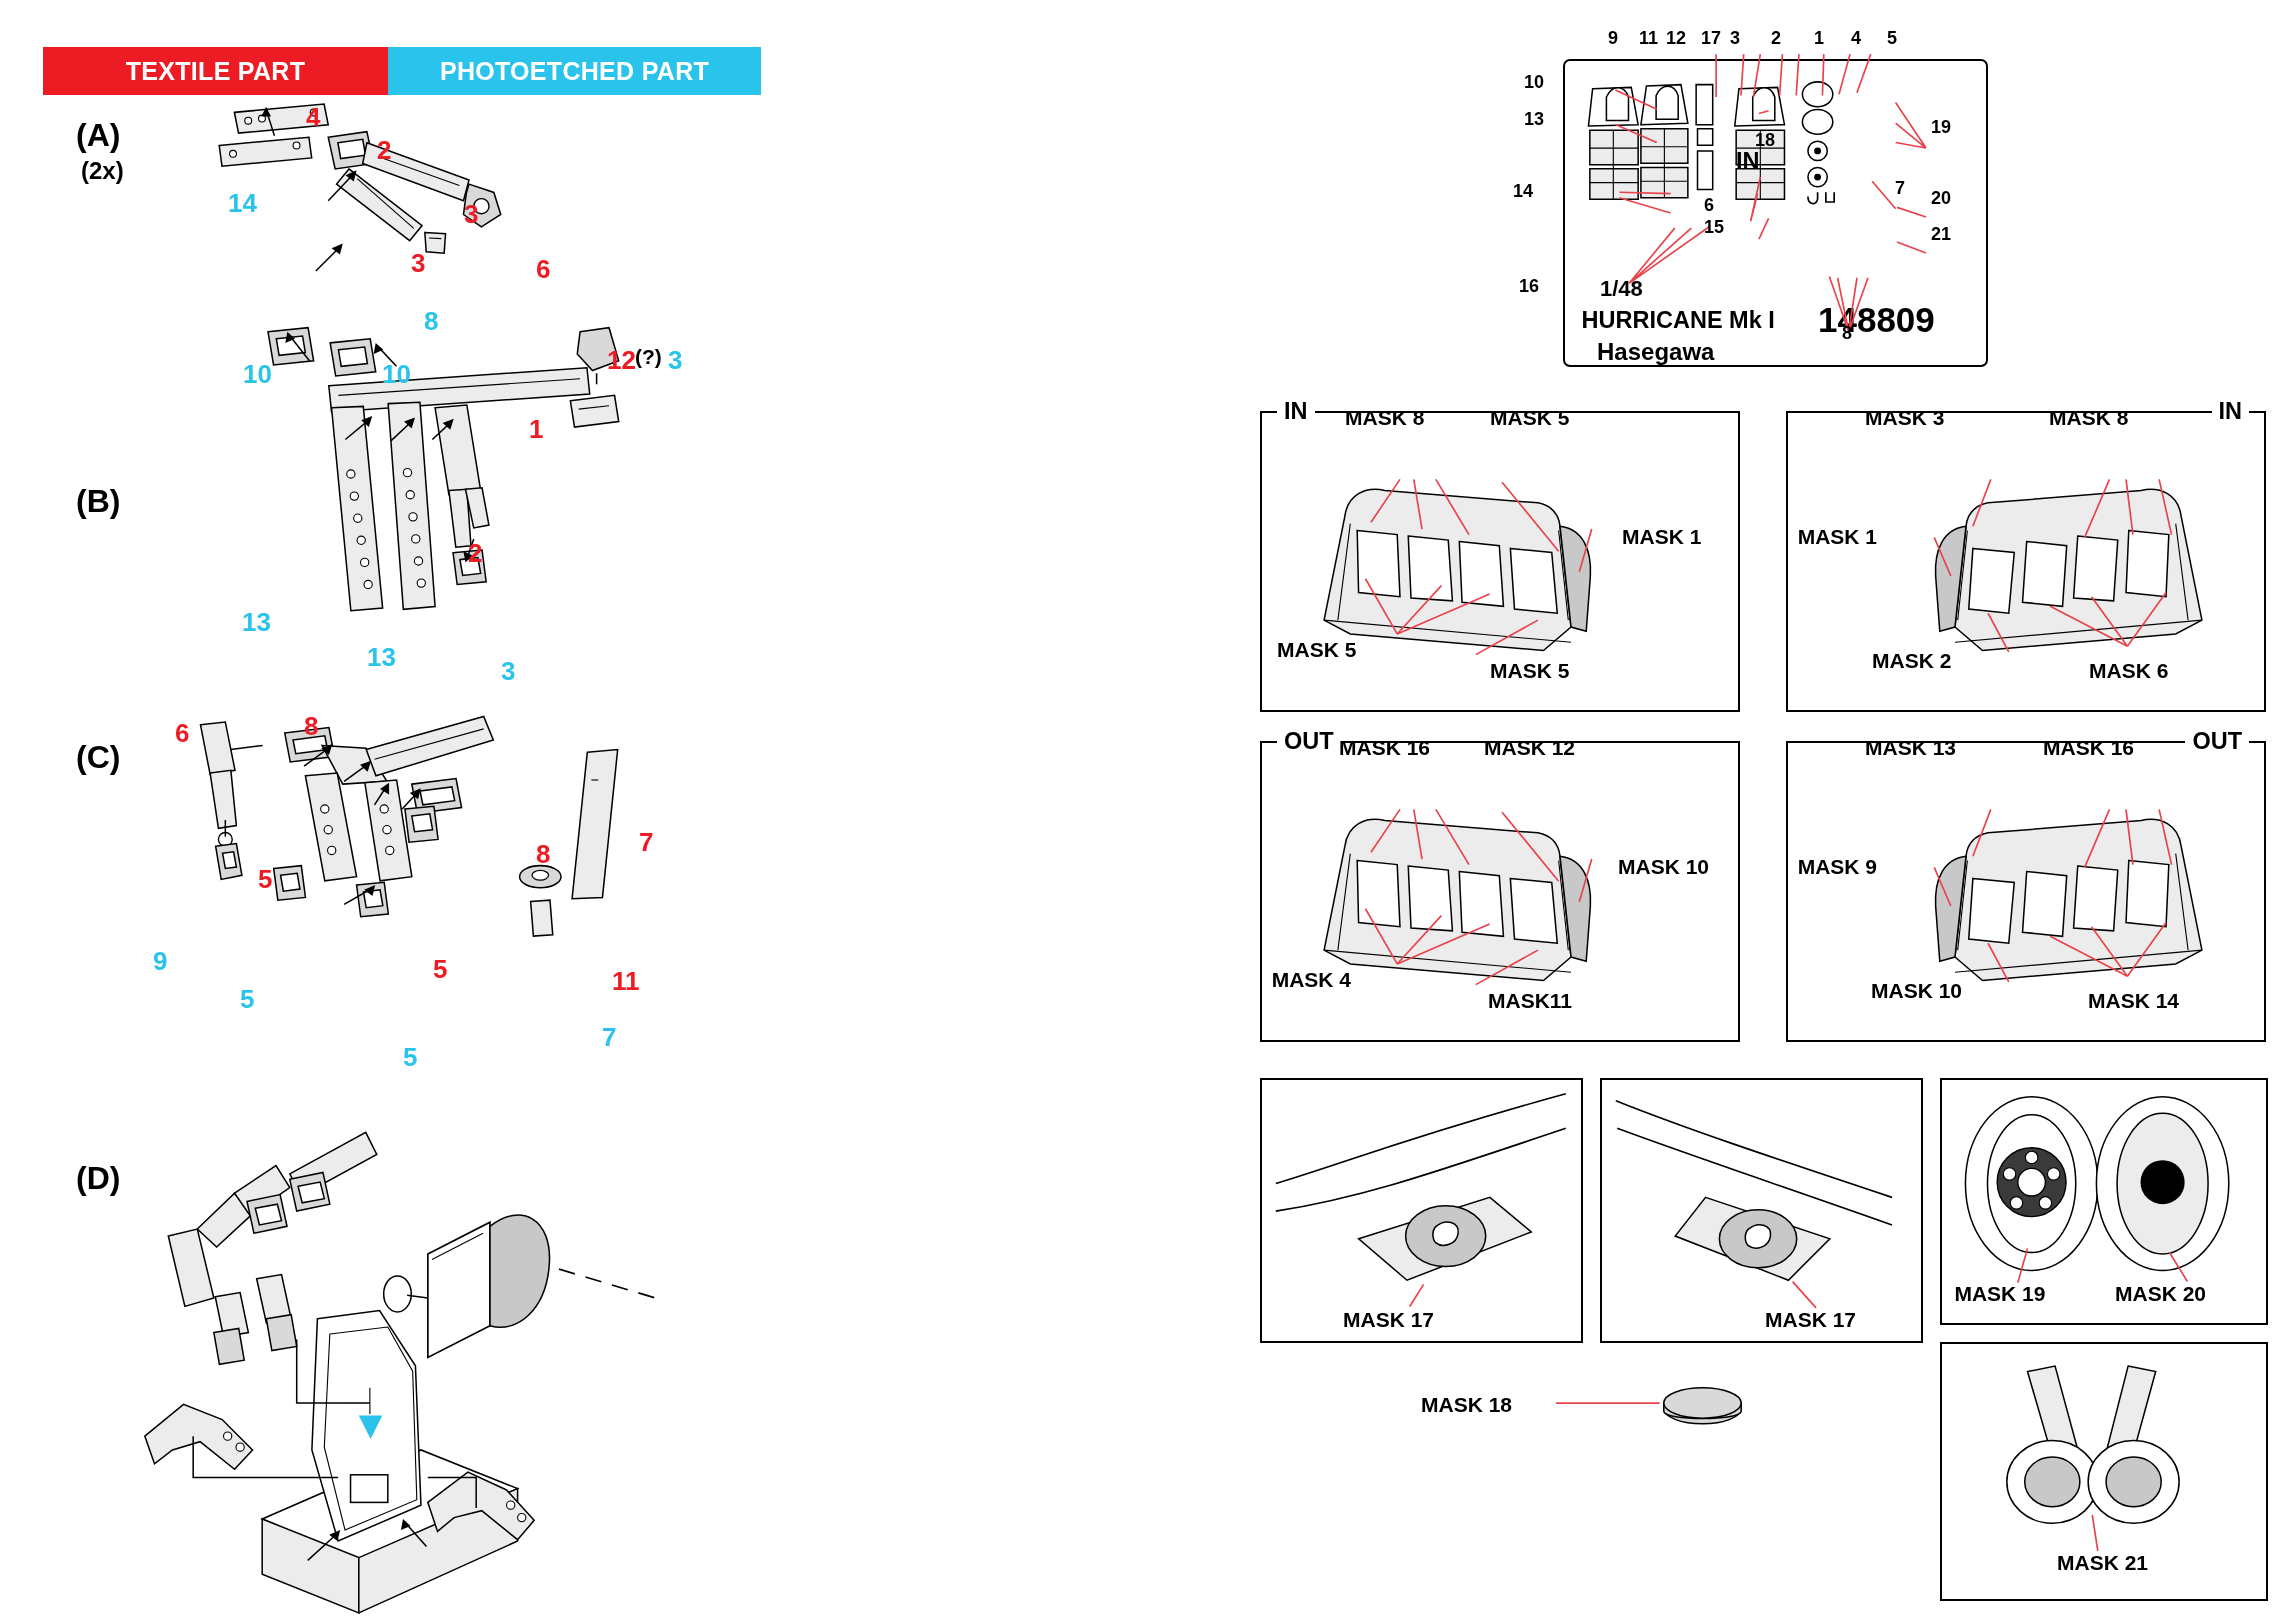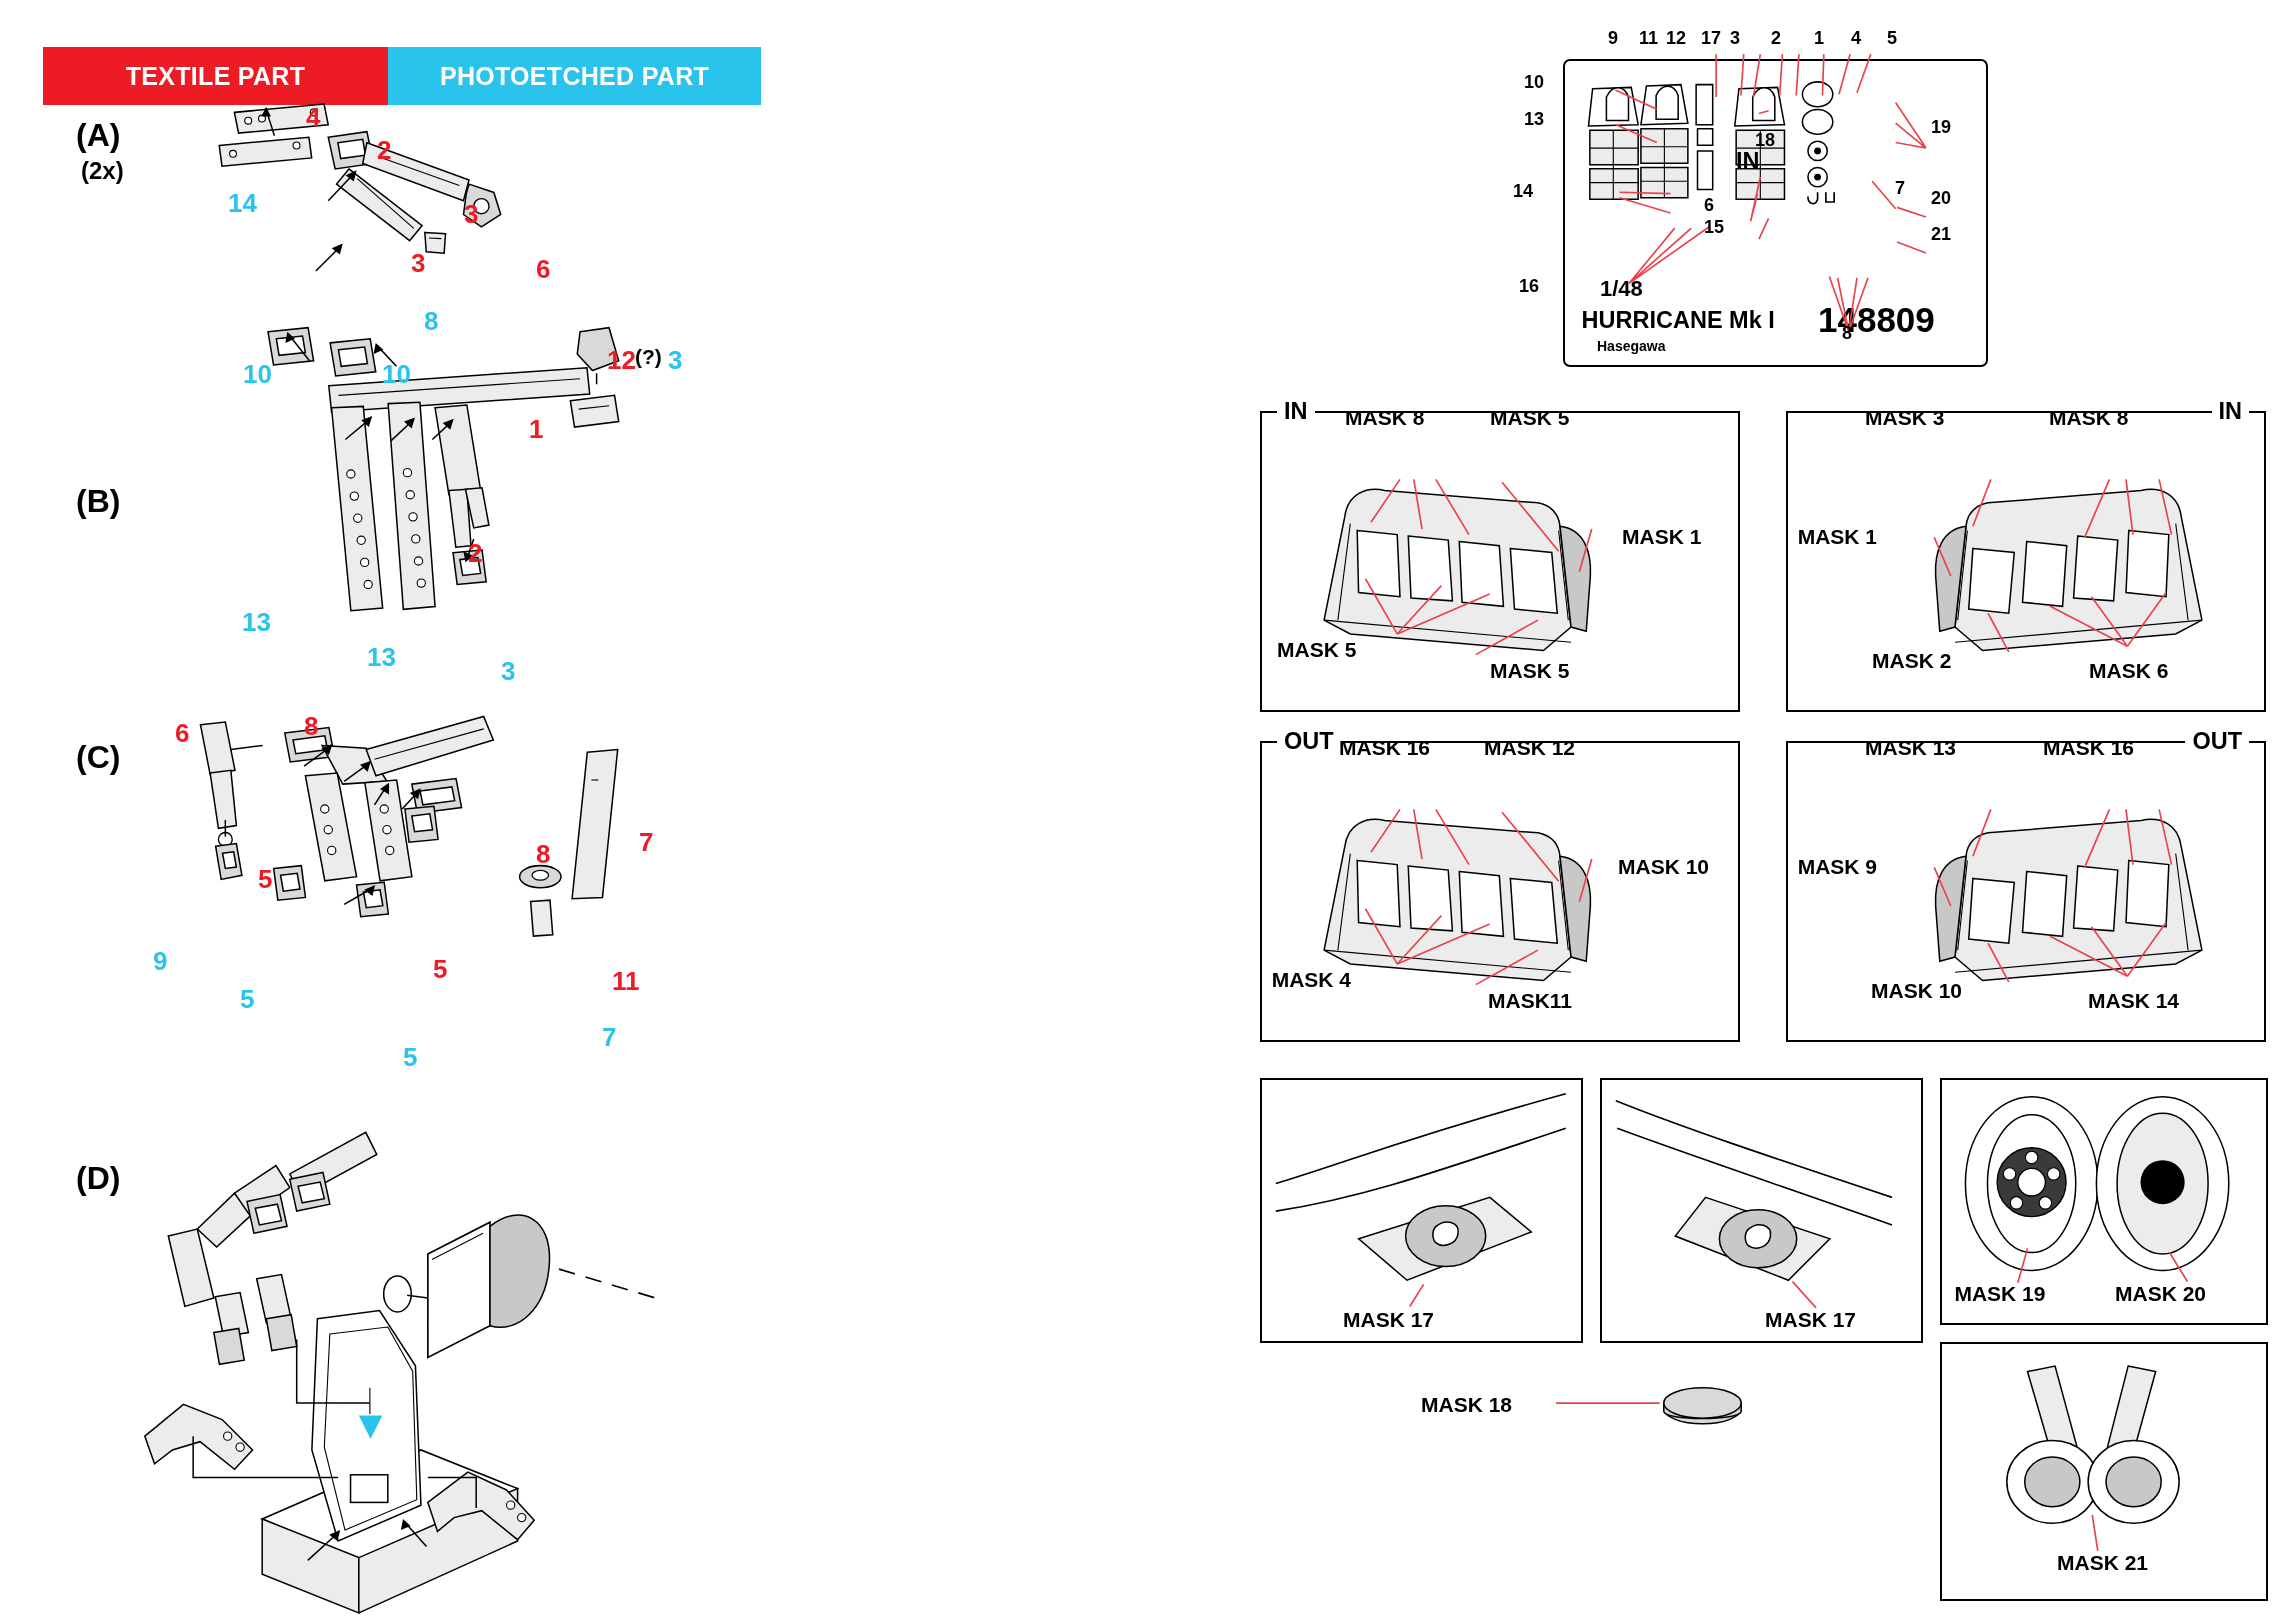--- a/index.html
+++ b/index.html
@@ -2,21 +2,21 @@
 <html style="font-size:11px"><head>
 <meta charset="utf-8">
 <style>
   html, body { margin:0; padding:0; background:#ffffff; }
   body { width:2284px; height:1622px; font-family:"Liberation Sans", sans-serif; position:relative; overflow:hidden; }
 
   .sheet { position:absolute; inset:0; }
 
   
   .legend { position:absolute; left:43px; top:47px; display:flex; }
-  .legend-cell { height:58px; display:flex; align-items:center; justify-content:center; font-weight:bold; font-size:25px; letter-spacing:0.3px; color:#ffffff; }
+  .legend-cell { height:48px; display:flex; align-items:center; justify-content:center; font-weight:bold; font-size:25px; letter-spacing:0.3px; color:#ffffff; }
   .legend-textile { background:#ed1c24; width:345px; }
   .legend-photo { background:#29c3ec; width:373px; }
 
   
   .lbl { position:absolute; white-space:nowrap; }
   .sec { font-weight:bold; font-size:32px; color:#000; }
   .sub { font-weight:bold; font-size:24px; color:#000; }
   .red { color:#ed1c24; font-weight:bold; font-size:26px; }
   .cyan { color:#29c3ec; font-weight:bold; font-size:26px; }
   .blk { color:#000; font-weight:bold; font-size:21px; }
@@ -308,21 +308,21 @@
       <ellipse cx="366" cy="88" rx="22" ry="18" class="fill-white"></ellipse>
       <circle cx="366" cy="130" r="14" class="fill-white"></circle>
       <circle cx="366" cy="130" r="5" fill="#000"></circle>
       <circle cx="366" cy="168" r="14" class="fill-white"></circle>
       <circle cx="366" cy="168" r="5" fill="#000"></circle>
       <path class="ln" d="M352 196 C352 208 364 210 366 200 L366 190"></path>
       <path class="ln" d="M378 190 L378 204 L390 204 L390 190"></path>
     </svg>
     <div class="sprue-title" style="left:35px; top:215px; font-size:22px;">1/48</div>
     <div class="sprue-title" style="left:16.6px; top:246px; font-size:23.5px;">HURRICANE Mk I</div>
-    <div class="sprue-title" style="left:32px; top:277px; font-size:14px;">Hasegawa</div>
+    <div class="sprue-title" style="left:32px; top:277px; font-size:24px;">Hasegawa</div>
     <div class="sprue-title" style="left:253px; top:239px; font-size:35px;">148809</div>
     <div class="sprue-title" style="left:171px; top:87px; font-size:23.5px;">IN</div>
   </div>
 
   <svg style="position:absolute; left:1484px; top:21px;" width="525" height="359" viewBox="0 0 760 520">
     <path class="lead-r" d="M190 100 L250 128"></path>
     <path class="lead-r" d="M190 150 L250 176"></path>
     <path class="lead-r" d="M196 248 L270 250 M196 256 L270 278"></path>
     <path class="lead-r" d="M210 380 L276 300 M210 380 L300 300 M210 380 L326 298"></path>
     <path class="lead-r" d="M336 48 L336 110"></path>

